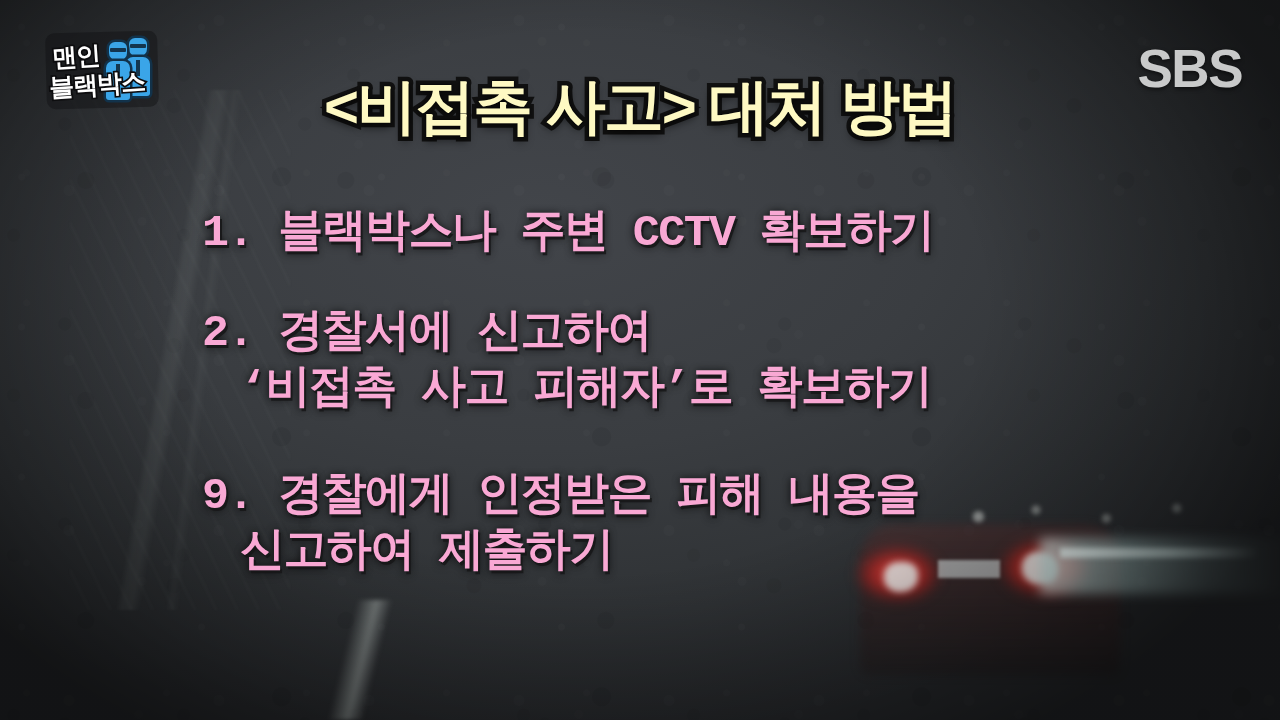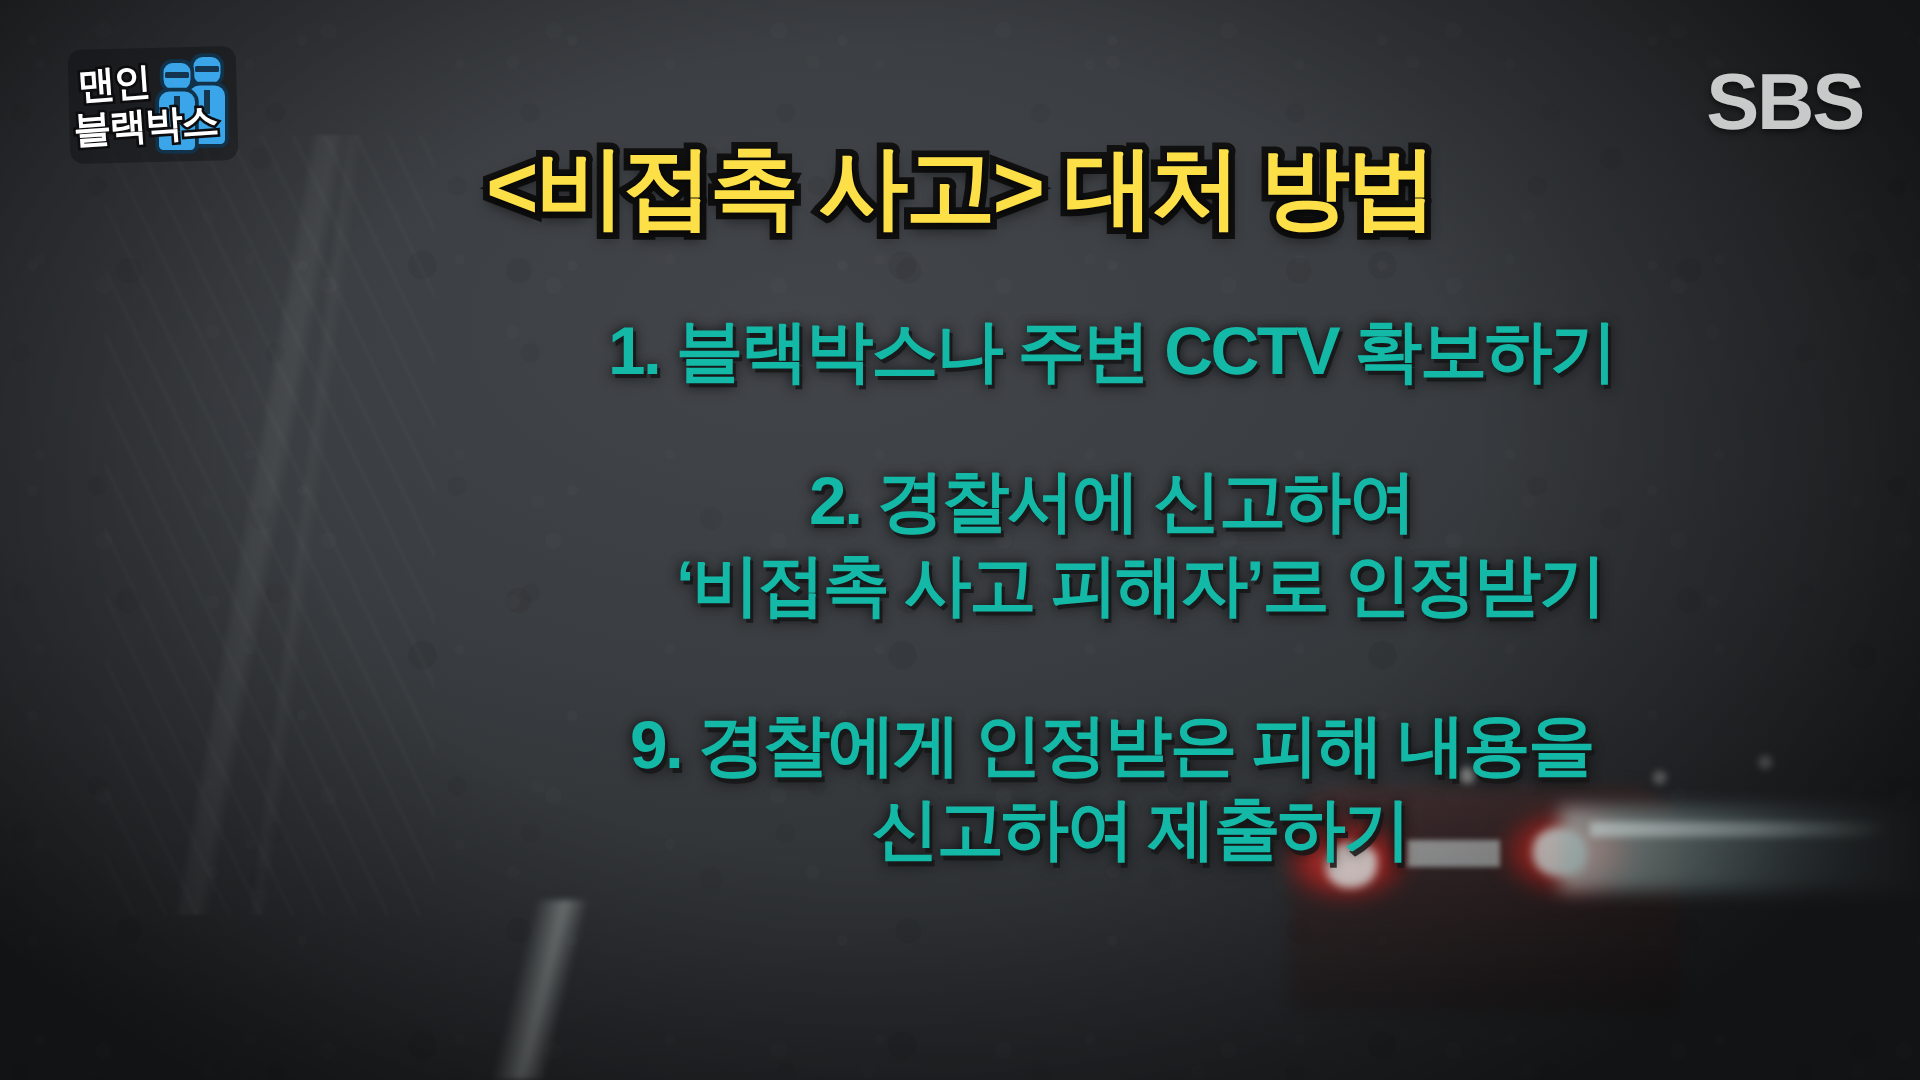--- a/index.html
+++ b/index.html
@@ -225,28 +225,28 @@
     letter-spacing: -1.5px;
     color: rgba(226,228,228,.88);
     text-shadow: 0 2px 4px rgba(0,0,0,.55);
   }
 
   
   #headline {
     position: absolute;
     left: 0;
     right: 0;
-    top: 92px;
+    top: 74px;
     text-align: center;
     font-family: "Liberation Sans", "DejaVu Sans", sans-serif;
     font-weight: 700;
     font-size: 60px;
     line-height: 1.1;
     letter-spacing: -2px;
-    color: #fde047;
+    color: #fef9c3;
     -webkit-text-stroke: 9px #111111;
     paint-order: stroke fill;
     text-shadow:
       0 4px 10px rgba(0,0,0,.75),
       0 0 2px rgba(0,0,0,.9);
     white-space: nowrap;
   }
 
   
   #steps-list {
@@ -256,32 +256,31 @@
     top: 206px;
     padding: 0;
     margin: 0;
     list-style: none;
   }
   .step-item {
     margin: 0 0 26px 0;
     padding: 0;
   }
   .step-line {
-    font-family: Liberation Sans, sans-serif;
+    font-family: Liberation Mono, monospace;
     font-weight: 700;
     font-size: 45px;
     line-height: 1.24;
     letter-spacing: -1.6px;
-    color: #14b8a6;
+    color: #f9a8d4;
     text-shadow:
       2px 3px 0 rgba(22,22,24,.85),
       0 0 7px rgba(0,0,0,.55),
       0 3px 10px rgba(0,0,0,.45);
     white-space: nowrap;
-    text-align: center;
   }
   .step-line-primary { margin-left: 202px; }
   .step-line-continued { margin-left: 240px; }
   #step-item-1 { margin-bottom: 44px; }
   #step-item-2 { margin-bottom: 52px; }
 </style>
 </head>
 <body>
 
 <div id="broadcast-frame">
@@ -324,21 +323,21 @@
   <div id="channel-watermark">SBS</div>
 
   <div id="headline">&lt;비접촉 사고&gt; 대처 방법</div>
 
   <ul id="steps-list">
     <li class="step-item" id="step-item-1">
       <div class="step-line step-line-primary">1. 블랙박스나 주변 CCTV 확보하기</div>
     </li>
     <li class="step-item" id="step-item-2">
       <div class="step-line step-line-primary">2. 경찰서에 신고하여</div>
-      <div class="step-line step-line-continued">‘비접촉 사고 피해자’로 인정받기</div>
+      <div class="step-line step-line-continued">‘비접촉 사고 피해자’로 확보하기</div>
     </li>
     <li class="step-item" id="step-item-3">
       <div class="step-line step-line-primary">9. 경찰에게 인정받은 피해 내용을</div>
       <div class="step-line step-line-continued">신고하여 제출하기</div>
     </li>
   </ul>
 
 </div>
 
 </body></html>

